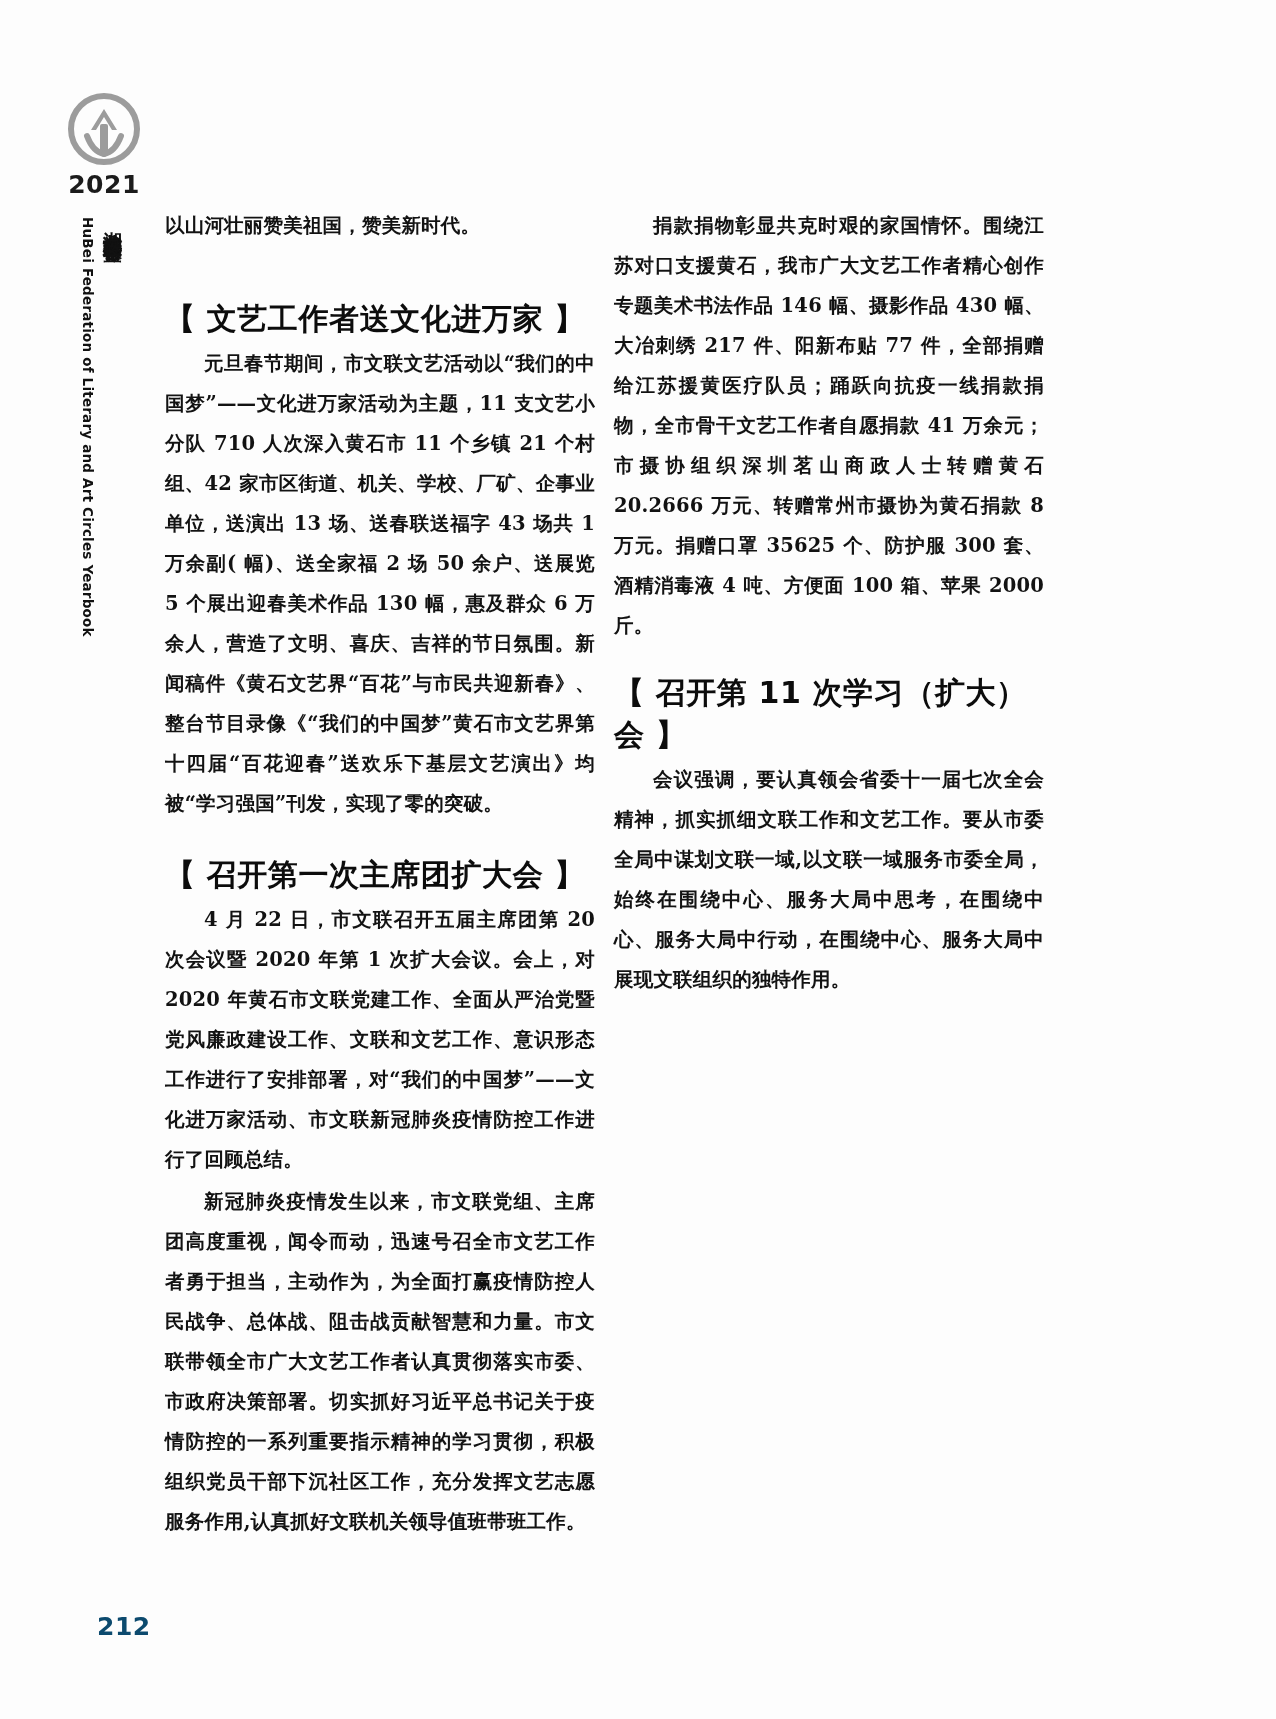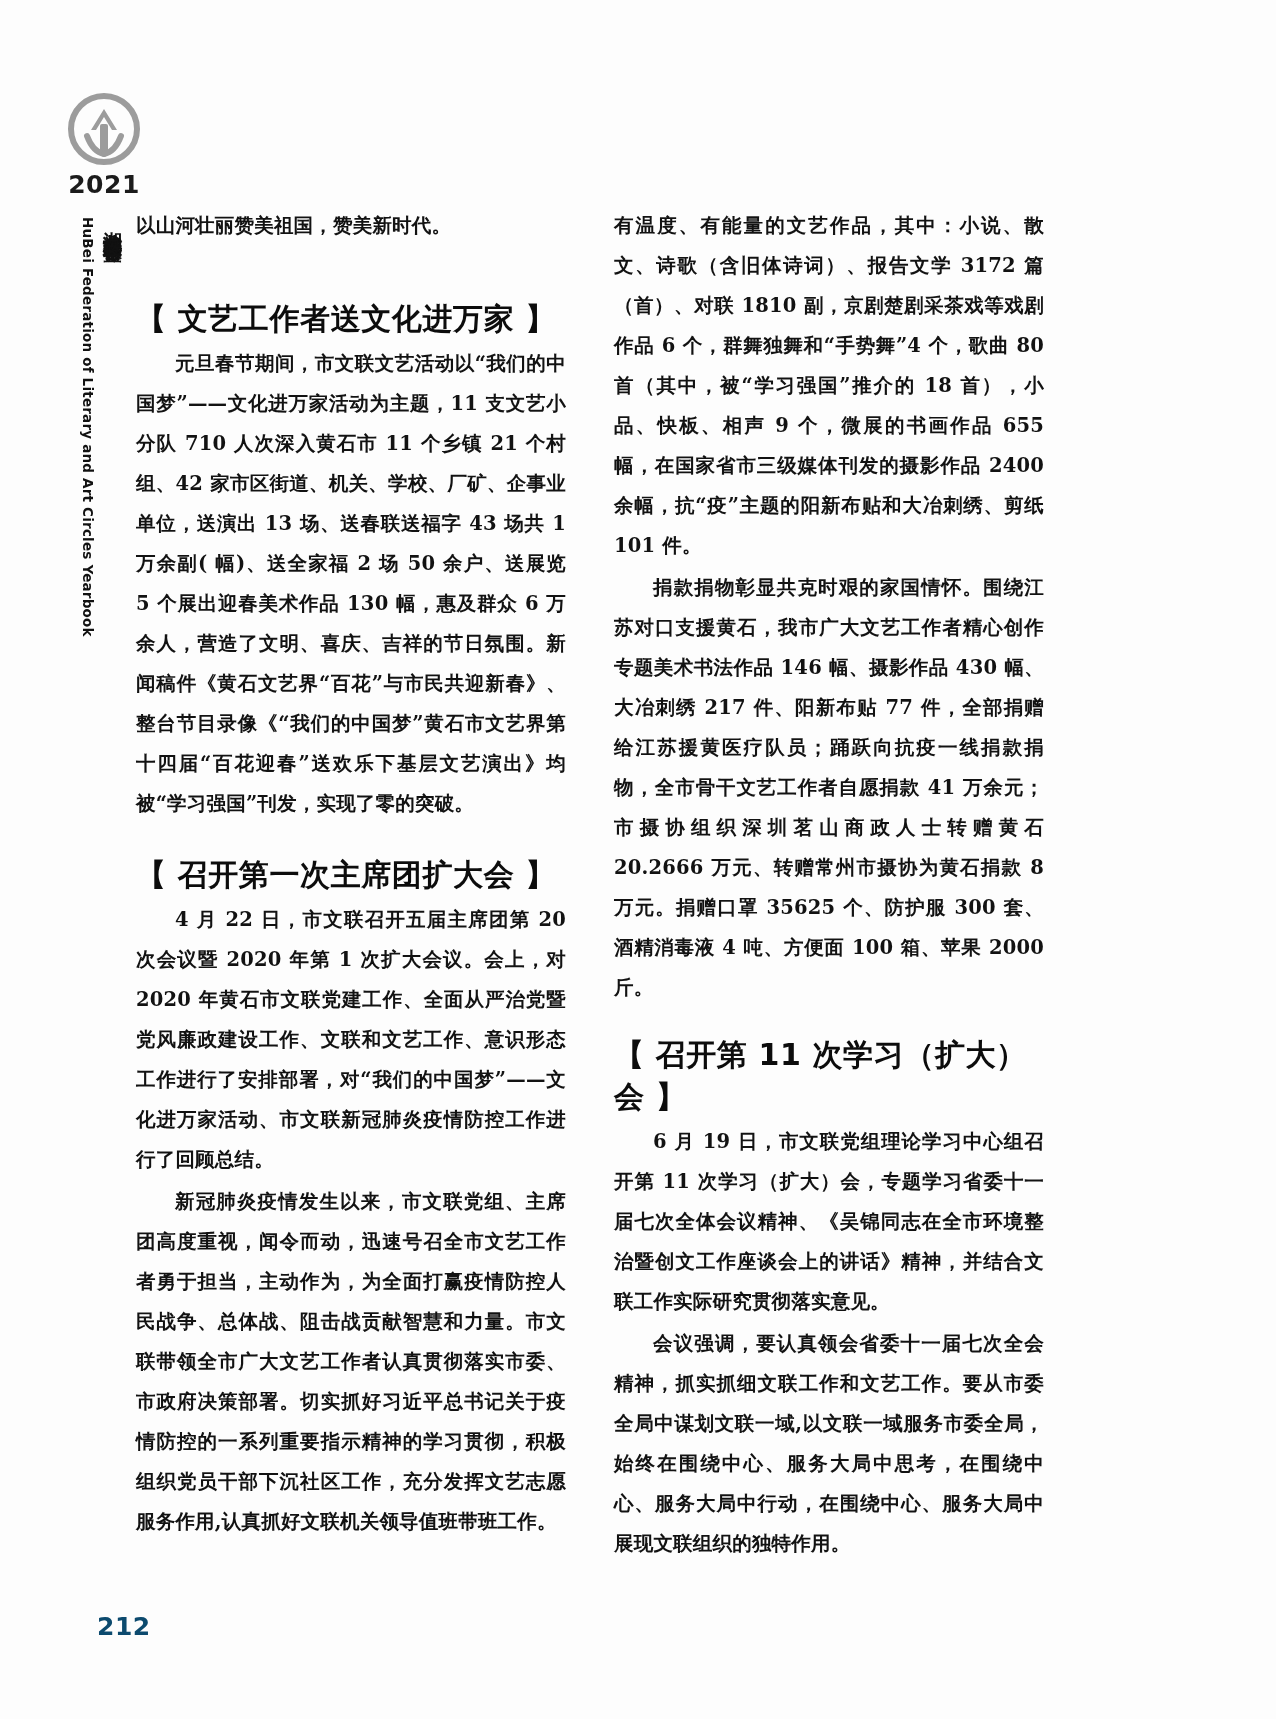--- a/index.html
+++ b/index.html
@@ -71,21 +71,21 @@
     color: #111;
     white-space: nowrap;
   }
 
   
   .col {
     position: absolute;
     top: 206px;
     width: 430px;
   }
-  .col-left  { left: 136px; }
+  .col-left  { left: 165px; }
   .col-right { left: 614px; }
 
   .para {
     margin: 0 0 2px 0;
     font-family: "DejaVu Serif", "Liberation Serif", serif;
     font-weight: bold;
     font-size: 19.5px;
     line-height: 40px;
     text-align: justify;
     text-justify: inter-character;
@@ -156,25 +156,23 @@
 
     <h2 class="heading">【 召开第一次主席团扩大会 】</h2>
 
     <p class="para indent">4 月 22 日，市文联召开五届主席团第 20 次会议暨 2020 年第 1 次扩大会议。会上，对 2020 年黄石市文联党建工作、全面从严治党暨党风廉政建设工作、文联和文艺工作、意识形态工作进行了安排部署，对“我们的中国梦”——文化进万家活动、市文联新冠肺炎疫情防控工作进行了回顾总结。</p>
     <p class="para indent">新冠肺炎疫情发生以来，市文联党组、主席团高度重视，闻令而动，迅速号召全市文艺工作者勇于担当，主动作为，为全面打赢疫情防控人民战争、总体战、阻击战贡献智慧和力量。市文联带领全市广大文艺工作者认真贯彻落实市委、市政府决策部署。切实抓好习近平总书记关于疫情防控的一系列重要指示精神的学习贯彻，积极组织党员干部下沉社区工作，充分发挥文艺志愿服务作用,认真抓好文联机关领导值班带班工作。</p>
 
   </div>
 
   <div class="col col-right">
 
-    <p class="para lead">有温度、有能量的文艺作品，其中：小说、散文、诗歌（含旧体诗词）、报告文学 3172 篇（首）、对联 1810 副，京剧楚剧采茶戏等戏剧作品 6 个，群舞独舞和“手势舞”4 个，歌曲 80 首（其中，被“学习强国”推介的 18 首），小品、快板、相声 9 个，微展的书画作品 655 幅，在国家省市三级媒体刊发的摄影作品 2400 余幅，抗“疫”主题的阳新布贴和大冶刺绣、剪纸 101 件。</p>
     <p class="para indent">捐款捐物彰显共克时艰的家国情怀。围绕江苏对口支援黄石，我市广大文艺工作者精心创作专题美术书法作品 146 幅、摄影作品 430 幅、大冶刺绣 217 件、阳新布贴 77 件，全部捐赠给江苏援黄医疗队员；踊跃向抗疫一线捐款捐物，全市骨干文艺工作者自愿捐款 41 万余元；市摄协组织深圳茗山商政人士转赠黄石 20.2666 万元、转赠常州市摄协为黄石捐款 8 万元。捐赠口罩 35625 个、防护服 300 套、酒精消毒液 4 吨、方便面 100 箱、苹果 2000 斤。</p>
 
     <h2 class="heading tight">【 召开第 11 次学习（扩大）会 】</h2>
 
-    <p class="para indent">6 月 19 日，市文联党组理论学习中心组召开第 11 次学习（扩大）会，专题学习省委十一届七次全体会议精神、《吴锦同志在全市环境整治暨创文工作座谈会上的讲话》精神，并结合文联工作实际研究贯彻落实意见。</p>
     <p class="para indent">会议强调，要认真领会省委十一届七次全会精神，抓实抓细文联工作和文艺工作。要从市委全局中谋划文联一域,以文联一域服务市委全局，始终在围绕中心、服务大局中思考，在围绕中心、服务大局中行动，在围绕中心、服务大局中展现文联组织的独特作用。</p>
 
   </div>
 
   <div class="folio">212</div>
 
 </div>
 
 </body></html>

